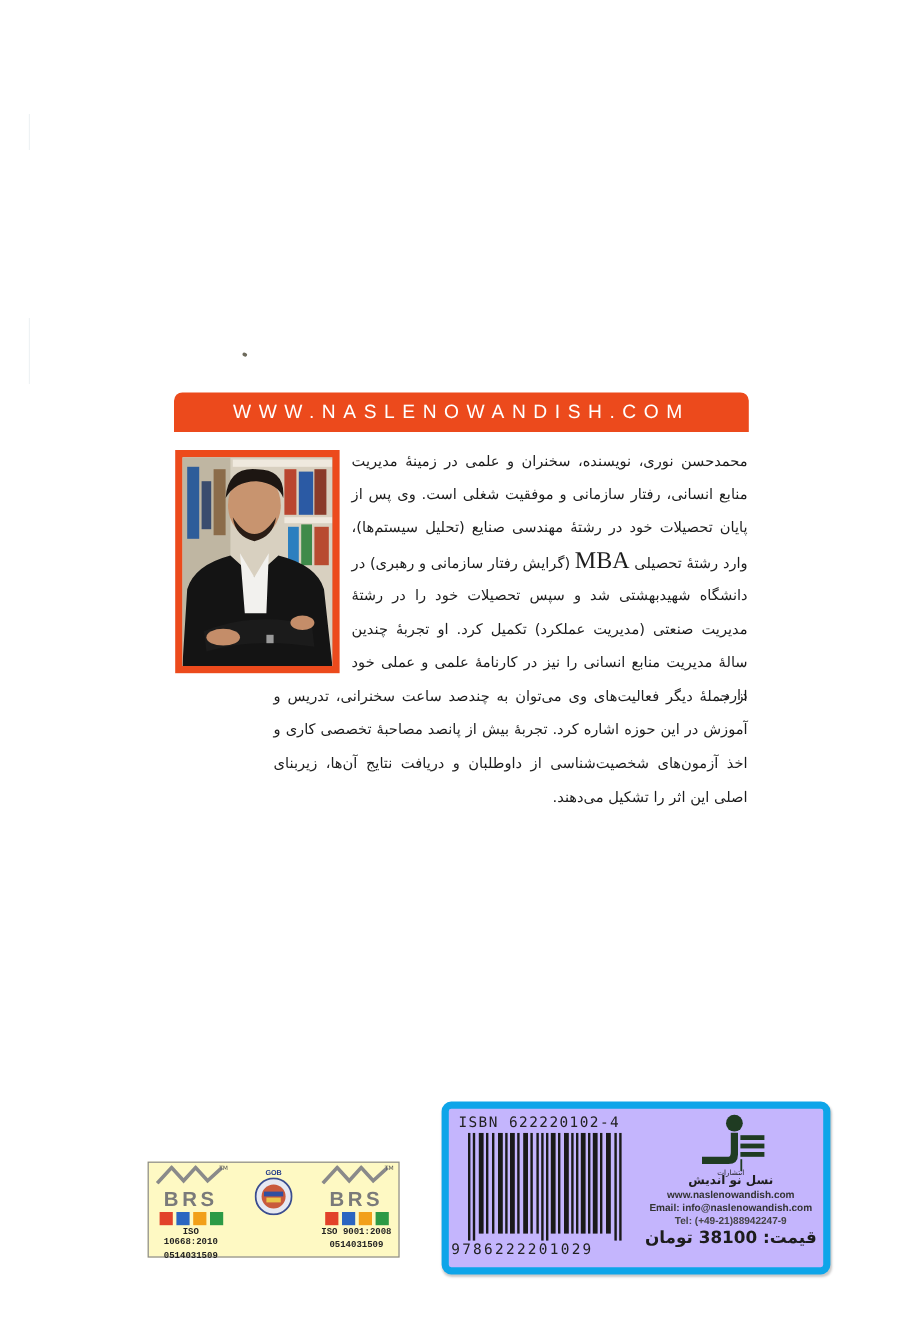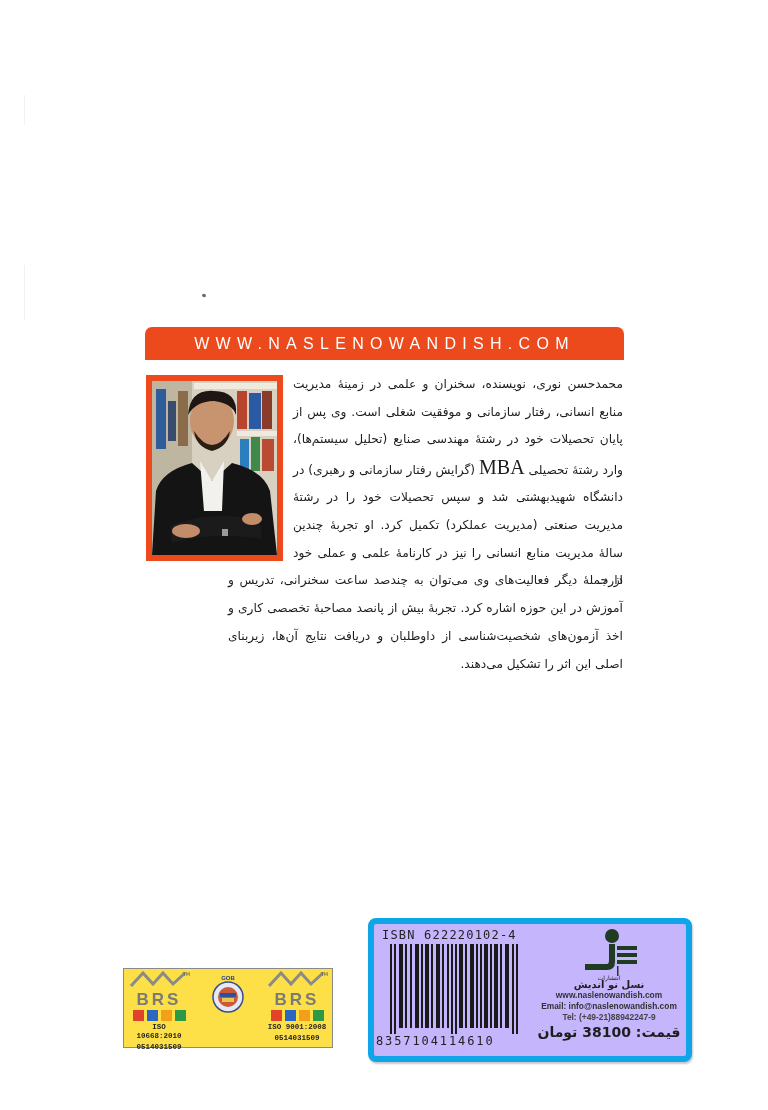--- a/index.html
+++ b/index.html
@@ -31,21 +31,21 @@
       position: absolute; direction: rtl; text-align: justify;
       font-family: "DejaVu Sans", sans-serif; color: #1d1d1d; font-size: 12.2px;
     }
     .bio-top { left: 293px; top: 371px; width: 330px; line-height: 27.6px; }
     .bio-bottom { left: 228px; top: 566px; width: 395px; line-height: 28px; }
     .bio p { margin: 0; }
     .mba { font-family: "Liberation Serif", serif; font-weight: normal; font-size: 20px; }
 
     .cert-box {
       position: absolute; left: 123px; top: 968px; width: 208px; height: 78px;
-      border: 1px solid #8a8a8a; background: #fde047;
+      border: 1px solid #8a8a8a; background: #fef9c3;
     }
     .brs { position: absolute; top: 2px; width: 62px; text-align: center; }
     .brs-logo { font-family: "Liberation Sans", sans-serif; font-size: 17px; font-weight: bold; color: #7a7a7a; letter-spacing: 3px; line-height: 16px; margin-top: 1px; }
     .brs-tm { position: absolute; top: 0; right: 0; font-size: 5px; color: #555; }
     .brs-squares { display: flex; justify-content: center; gap: 3px; margin-top: 2px; }
     .brs-squares i { display: block; width: 11px; height: 11px; }
     .brs-iso { font-family: Liberation Mono, monospace; font-weight: bold; font-size: 7.5px; color: #222; line-height: 9px; margin-top: 2px; }
     .gob {
       position: absolute; left: 87px; top: 6px; width: 34px; text-align: center;
     }
@@ -193,21 +193,21 @@
       <rect x="90" y="0" width="2" height="84"></rect>
         <rect x="94" y="0" width="4" height="84"></rect>
       <rect x="100" y="0" width="2" height="84"></rect>
         <rect x="104" y="0" width="4" height="84"></rect>
       <rect x="110" y="0" width="2" height="84"></rect>
         <rect x="115" y="0" width="4" height="84"></rect>
       <rect x="122" y="0" width="2" height="90"></rect>
         <rect x="126" y="0" width="2" height="90"></rect>
     </g>
   </svg>
-  <div class="barcode-digits">8357104114610</div>
+  <div class="barcode-digits">9786222201029</div>
 
   <div class="publisher">
     <svg width="60" height="48" viewBox="0 0 60 48">
       <circle cx="33" cy="8" r="7" fill="#1f3b22"></circle>
       <path d="M30 16 L36 16 L36 34 Q36 42 28 42 L6 42 L6 36 L28 36 Q30 36 30 32Z" fill="#1f3b22"></path>
       <rect x="38" y="18" width="20" height="4" fill="#1f3b22"></rect>
       <rect x="38" y="25" width="20" height="4" fill="#1f3b22"></rect>
       <rect x="38" y="32" width="20" height="4" fill="#1f3b22"></rect>
       <rect x="38" y="38" width="1.5" height="10" fill="#1f3b22"></rect>
     </svg>

